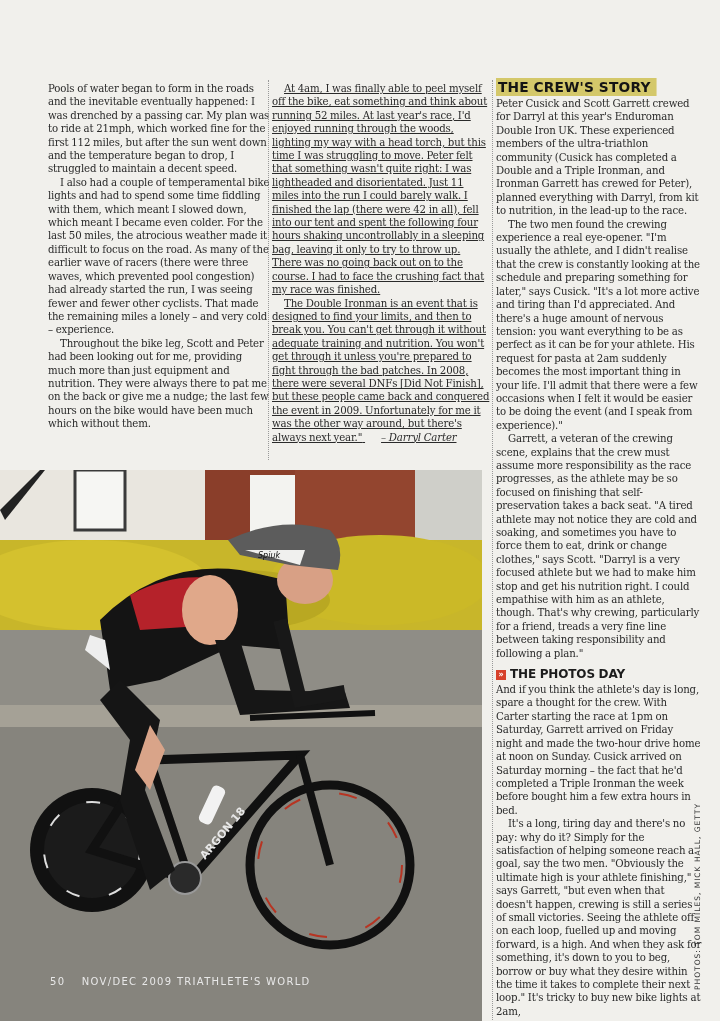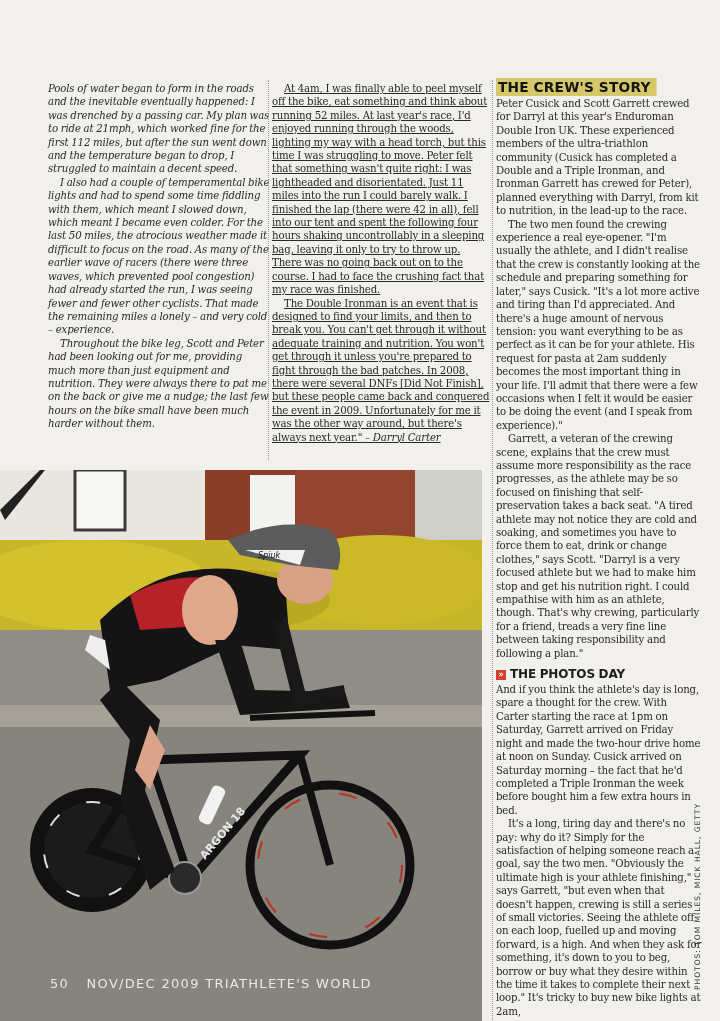--- a/index.html
+++ b/index.html
@@ -8,27 +8,27 @@
     background:#f1f0ec;
     font-family:"DejaVu Serif", "Liberation Serif", serif;
     color:#2a2a2a;
   }
   .col {
     position:absolute; font-size:10.2px; line-height:13.4px;
     letter-spacing:-0.15px; word-spacing:-0.3px;
   }
   .col p { margin:0; text-indent:0; }
   .col p.ind { text-indent:12px; }
-  .col-a { left:48px; top:82px; width:222px;font-style:italic; }
+  .col-a { left:48px; top:82px; width:222px; }
   .col-b { left:272px; top:82px; width:218px;text-decoration:underline; }
   .col-c { left:496px; top:78px; width:206px; }
   .rule {
     position:absolute; top:80px; width:0; border-left:1px dotted #999;
   }
-  .sig { font-style:italic; }
+  .sig { font-style:italic;margin-left:16px; }
   .crew-head {
     display:inline-block; background:#d4c86a;
     font-family:"DejaVu Sans", sans-serif; font-weight:bold;
     font-size:14.5px; line-height:18px; letter-spacing:0.2px;
     padding:0 6px 0 2px; color:#141414; margin-bottom:1px;
     transform:scaleX(0.95); transform-origin:left;
   }
   .sub-head {
     font-family:"DejaVu Sans", sans-serif; font-weight:bold;
     font-size:12px; line-height:17px; color:#1c1c1c; margin-top:6px;
@@ -43,32 +43,32 @@
     position:absolute; left:0; top:470px; width:482px; height:551px;
     overflow:hidden; background:#8d8b83;
   }
   .credit {
     position:absolute; left:693px; top:990px; transform-origin:left top;
     transform:rotate(-90deg); font-family:"DejaVu Sans", sans-serif;
     font-size:7.5px; letter-spacing:1px; color:#333; white-space:nowrap;
   }
   .folio {
     position:absolute; left:50px; top:976px;
-    font-family:"DejaVu Sans", sans-serif; font-size:13px;
+    font-family:"DejaVu Sans", sans-serif; font-size:10px;
     letter-spacing:1.3px; color:#e8e8e8; white-space:nowrap;
   }
   .folio span { margin-right:12px; }
 </style>
 </head>
 <body>
 
 <div class="col col-a">
   <p>Pools of water began to form in the roads and the inevitable eventually happened: I was drenched by a passing car. My plan was to ride at 21mph, which worked fine for the first 112 miles, but after the sun went down and the temperature began to drop, I struggled to maintain a decent speed.</p>
   <p class="ind">I also had a couple of temperamental bike lights and had to spend some time fiddling with them, which meant I slowed down, which meant I became even colder. For the last 50 miles, the atrocious weather made it difficult to focus on the road. As many of the earlier wave of racers (there were three waves, which prevented pool congestion) had already started the run, I was seeing fewer and fewer other cyclists. That made the remaining miles a lonely – and very cold – experience.</p>
-  <p class="ind">Throughout the bike leg, Scott and Peter had been looking out for me, providing much more than just equipment and nutrition. They were always there to pat me on the back or give me a nudge; the last few hours on the bike small have been much harder without them.</p>
+  <p class="ind">Throughout the bike leg, Scott and Peter had been looking out for me, providing much more than just equipment and nutrition. They were always there to pat me on the back or give me a nudge; the last few hours on the bike would have been much which without them.</p>
 </div>
 
 <div class="rule" style="left:268px;height:380px;"></div>
 <div class="rule" style="left:492px;height:940px;"></div>
 
 <div class="col col-b">
   <p class="ind">At 4am, I was finally able to peel myself off the bike, eat something and think about running 52 miles. At last year's race, I'd enjoyed running through the woods, lighting my way with a head torch, but this time I was struggling to move. Peter felt that something wasn't quite right: I was lightheaded and disorientated. Just 11 miles into the run I could barely walk. I finished the lap (there were 42 in all), fell into our tent and spent the following four hours shaking uncontrollably in a sleeping bag, leaving it only to try to throw up. There was no going back out on to the course. I had to face the crushing fact that my race was finished.</p>
   <p class="ind"><span>The Double Ironman is an event that is designed to find your limits, and then to break you. You can't get through it without adequate training and nutrition. You won't get through it unless you're prepared to fight through the bad patches. In 2008, there were several DNFs [Did Not Finish], but these people came back and conquered the event in 2009. Unfortunately for me it was the other way around, but there's always next year."</span> <span class="sig">– Darryl Carter</span></p>
 </div>
 

